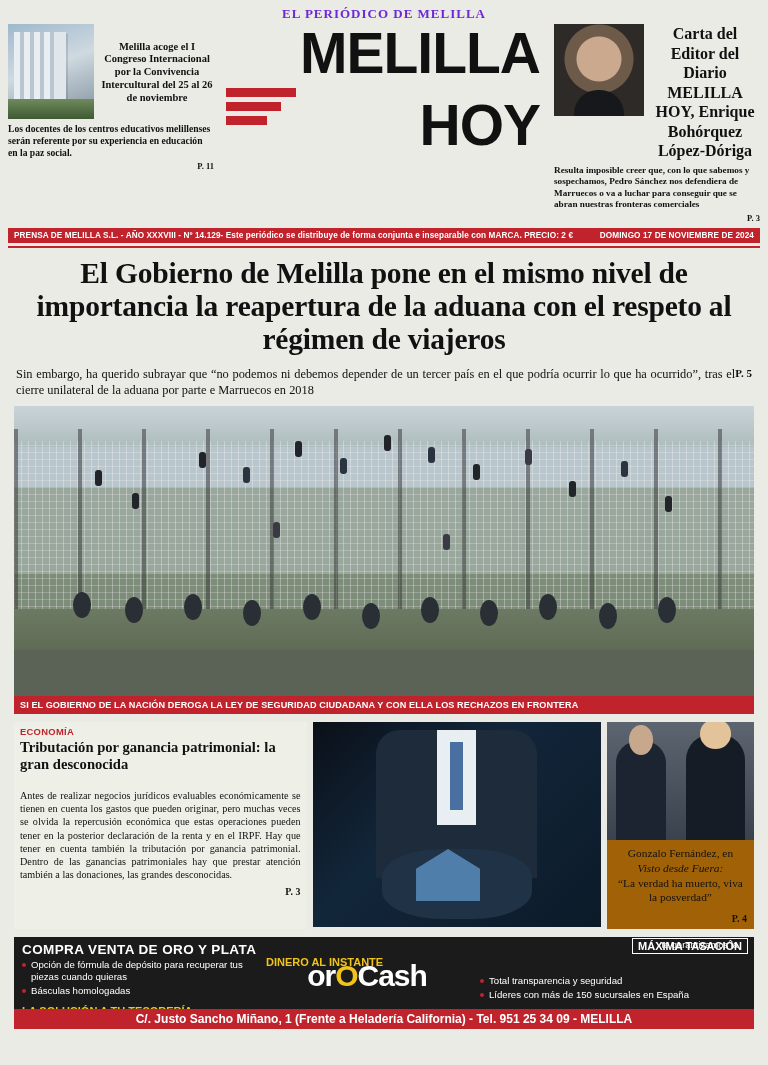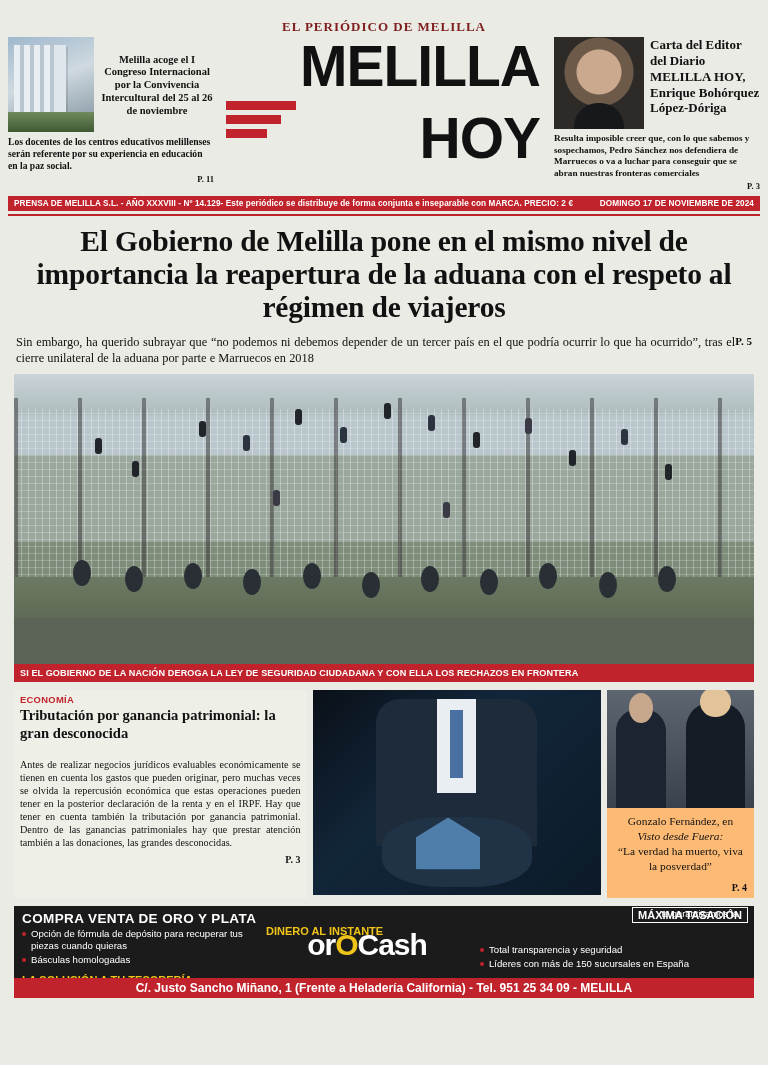--- a/index.html
+++ b/index.html
@@ -9,25 +9,25 @@
     font-family:"Liberation Serif", serif;
     color:#111;
     overflow:hidden;
   }
   .page{position:relative;width:768px;height:1065px;box-sizing:border-box;padding:0 8px;}
 
   
   .masthead-top{
     text-align:center;
     font-family:"Liberation Serif", serif;
-    color:#7f1d1d;
+    color:#6d28d9;
     font-weight:bold;
     font-size:13px;
     letter-spacing:1px;
-    padding-top:19px;
+    padding-top:6px;
     padding-bottom:2px;
   }
   .head-row{display:flex;align-items:flex-start;gap:6px;}
   .head-left{width:206px;}
   .head-center{flex:1;}
   .head-right{width:206px;}
 
   
   .left-top{display:flex;gap:6px;align-items:center;}
   .left-photo{
@@ -75,21 +75,21 @@
   .right-top{display:flex;gap:6px;}
   .right-photo{
     width:90px;height:92px;flex:0 0 90px;
     background:radial-gradient(circle at 50% 38%, #caa98e 0 22px, #6d5a49 23px 34px, #2d2a28 35px 100%);
     position:relative;overflow:hidden;
   }
   .right-photo:after{
     content:"";position:absolute;left:20px;bottom:0;width:50px;height:26px;
     background:#16181c;border-radius:24px 24px 0 0;
   }
-  .right-head-text{font-size:13px;line-height:1.22;font-weight:bold;flex:1;}
+  .right-head-text{font-size:16px;line-height:1.22;font-weight:bold;text-align:center;flex:1;}
   .right-sub{font-size:9.2px;line-height:1.25;font-weight:bold;text-align:left;margin-top:4px;}
 
   
   .infobar{
     margin-top:5px;
     background:#c0232c;color:#fff;
     font-family:"Liberation Sans", sans-serif;
     font-size:8.2px;font-weight:bold;
     padding:3px 6px;
     display:flex;justify-content:space-between;align-items:center;
@@ -140,21 +140,21 @@
     margin:6px 6px 0 6px;
     font-family:"Liberation Serif", serif;
     font-size:19px;font-weight:bold;text-align:center;line-height:1.15;
   }
   .sechead .pg{display:block;text-align:right;font-size:10.5px;margin-top:3px;}
 
   
   .cols{display:flex;gap:6px;margin:8px 6px 0 6px;}
   .col-a{width:298px;background:#eef0e8;padding:4px 6px 6px 6px;box-sizing:border-box;}
   .col-b{width:294px;position:relative;}
-  .col-c{width:150px;background:#fdba74;padding:0;box-sizing:border-box;}
+  .col-c{width:150px;background:#a16207;padding:0;box-sizing:border-box;}
   .kicker{
     color:#c0232c;font-family:"Liberation Sans", sans-serif;
     font-size:9.4px;font-weight:bold;letter-spacing:.3px;margin-bottom:2px;
   }
   .col-title{font-size:14.6px;line-height:1.18;font-weight:bold;margin-bottom:16px;}
   .col-body{font-size:10.2px;line-height:1.28;text-align:justify;}
   .col-body .pg{display:block;text-align:right;font-weight:bold;font-size:10px;margin-top:5px;}
   .photo-b{
     width:100%;height:205px;
     background:linear-gradient(135deg,#0a1018 0%,#12263a 40%,#0c1a28 100%);

